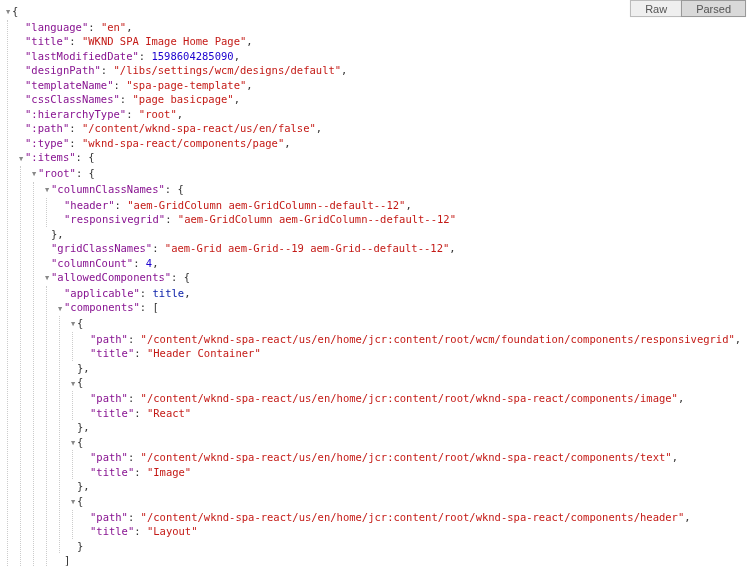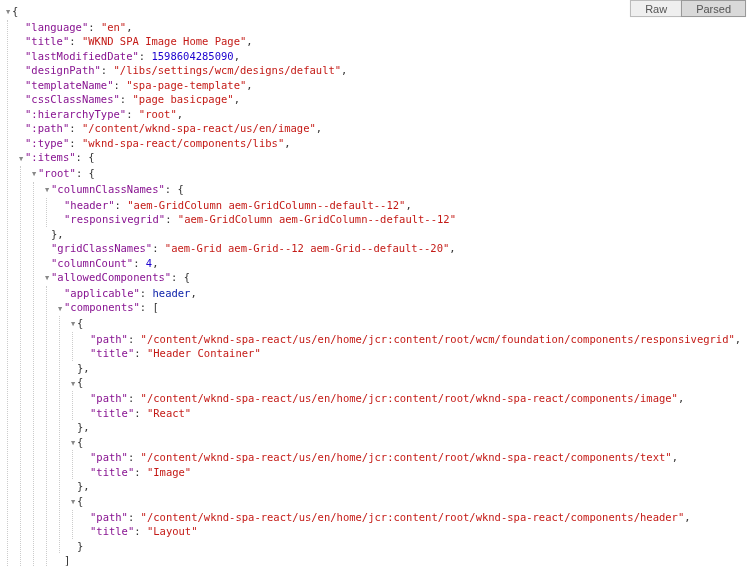--- a/index.html
+++ b/index.html
@@ -31,37 +31,37 @@
 <div class="tree">
 <div class="row"><span class="arrow down"></span><span class="p">{</span></div>
 <div class="indent">
   <div class="row"><span class="arrow none"></span><span class="k">"language"</span><span class="p">: </span><span class="s">"<span>en</span>"</span><span class="p">,</span></div>
   <div class="row"><span class="arrow none"></span><span class="k">"title"</span><span class="p">: </span><span class="s">"<span>WKND SPA Image Home Page</span>"</span><span class="p">,</span></div>
   <div class="row"><span class="arrow none"></span><span class="k">"lastModifiedDate"</span><span class="p">: </span><span class="n">1598604285090</span><span class="p">,</span></div>
   <div class="row"><span class="arrow none"></span><span class="k">"designPath"</span><span class="p">: </span><span class="s">"<span>/libs/settings/wcm/designs/default</span>"</span><span class="p">,</span></div>
   <div class="row"><span class="arrow none"></span><span class="k">"templateName"</span><span class="p">: </span><span class="s">"<span>spa-page-template</span>"</span><span class="p">,</span></div>
   <div class="row"><span class="arrow none"></span><span class="k">"cssClassNames"</span><span class="p">: </span><span class="s">"<span>page basicpage</span>"</span><span class="p">,</span></div>
   <div class="row"><span class="arrow none"></span><span class="k">":hierarchyType"</span><span class="p">: </span><span class="s">"<span>root</span>"</span><span class="p">,</span></div>
-  <div class="row"><span class="arrow none"></span><span class="k">":path"</span><span class="p">: </span><span class="s">"<span>/content/wknd-spa-react/us/en/image</span>"</span><span class="p">,</span></div>
-  <div class="row"><span class="arrow none"></span><span class="k">":type"</span><span class="p">: </span><span class="s">"<span>wknd-spa-react/components/libs</span>"</span><span class="p">,</span></div>
+  <div class="row"><span class="arrow none"></span><span class="k">":path"</span><span class="p">: </span><span class="s">"<span>/content/wknd-spa-react/us/en/false</span>"</span><span class="p">,</span></div>
+  <div class="row"><span class="arrow none"></span><span class="k">":type"</span><span class="p">: </span><span class="s">"<span>wknd-spa-react/components/page</span>"</span><span class="p">,</span></div>
   <div class="row"><span class="arrow down"></span><span class="k">":items"</span><span class="p">: {</span></div>
   <div class="indent">
     <div class="row"><span class="arrow down"></span><span class="k">"root"</span><span class="p">: {</span></div>
     <div class="indent">
       <div class="row"><span class="arrow down"></span><span class="k">"columnClassNames"</span><span class="p">: {</span></div>
       <div class="indent">
         <div class="row"><span class="arrow none"></span><span class="k">"header"</span><span class="p">: </span><span class="s">"<span>aem-GridColumn aem-GridColumn--default--12</span>"</span><span class="p">,</span></div>
         <div class="row"><span class="arrow none"></span><span class="k">"responsivegrid"</span><span class="p">: </span><span class="s">"<span>aem-GridColumn aem-GridColumn--default--12</span>"</span></div>
       </div>
       <div class="row"><span class="arrow none"></span><span class="p">},</span></div>
-      <div class="row"><span class="arrow none"></span><span class="k">"gridClassNames"</span><span class="p">: </span><span class="s">"<span>aem-Grid aem-Grid--12 aem-Grid--default--20</span>"</span><span class="p">,</span></div>
+      <div class="row"><span class="arrow none"></span><span class="k">"gridClassNames"</span><span class="p">: </span><span class="s">"<span>aem-Grid aem-Grid--19 aem-Grid--default--12</span>"</span><span class="p">,</span></div>
       <div class="row"><span class="arrow none"></span><span class="k">"columnCount"</span><span class="p">: </span><span class="n">4</span><span class="p">,</span></div>
       <div class="row"><span class="arrow down"></span><span class="k">"allowedComponents"</span><span class="p">: {</span></div>
       <div class="indent">
-        <div class="row"><span class="arrow none"></span><span class="k">"applicable"</span><span class="p">: </span><span class="b">header</span><span class="p">,</span></div>
+        <div class="row"><span class="arrow none"></span><span class="k">"applicable"</span><span class="p">: </span><span class="b">title</span><span class="p">,</span></div>
         <div class="row"><span class="arrow down"></span><span class="k">"components"</span><span class="p">: [</span></div>
         <div class="indent">
           <div class="row"><span class="arrow down"></span><span class="p">{</span></div>
           <div class="indent">
             <div class="row"><span class="arrow none"></span><span class="k">"path"</span><span class="p">: </span><span class="s">"<span>/content/wknd-spa-react/us/en/home/jcr:content/root/wcm/foundation/components/responsivegrid</span>"</span><span class="p">,</span></div>
             <div class="row"><span class="arrow none"></span><span class="k">"title"</span><span class="p">: </span><span class="s">"<span>Header Container</span>"</span></div>
           </div>
           <div class="row"><span class="arrow none"></span><span class="p">},</span></div>
           <div class="row"><span class="arrow down"></span><span class="p">{</span></div>
           <div class="indent">

